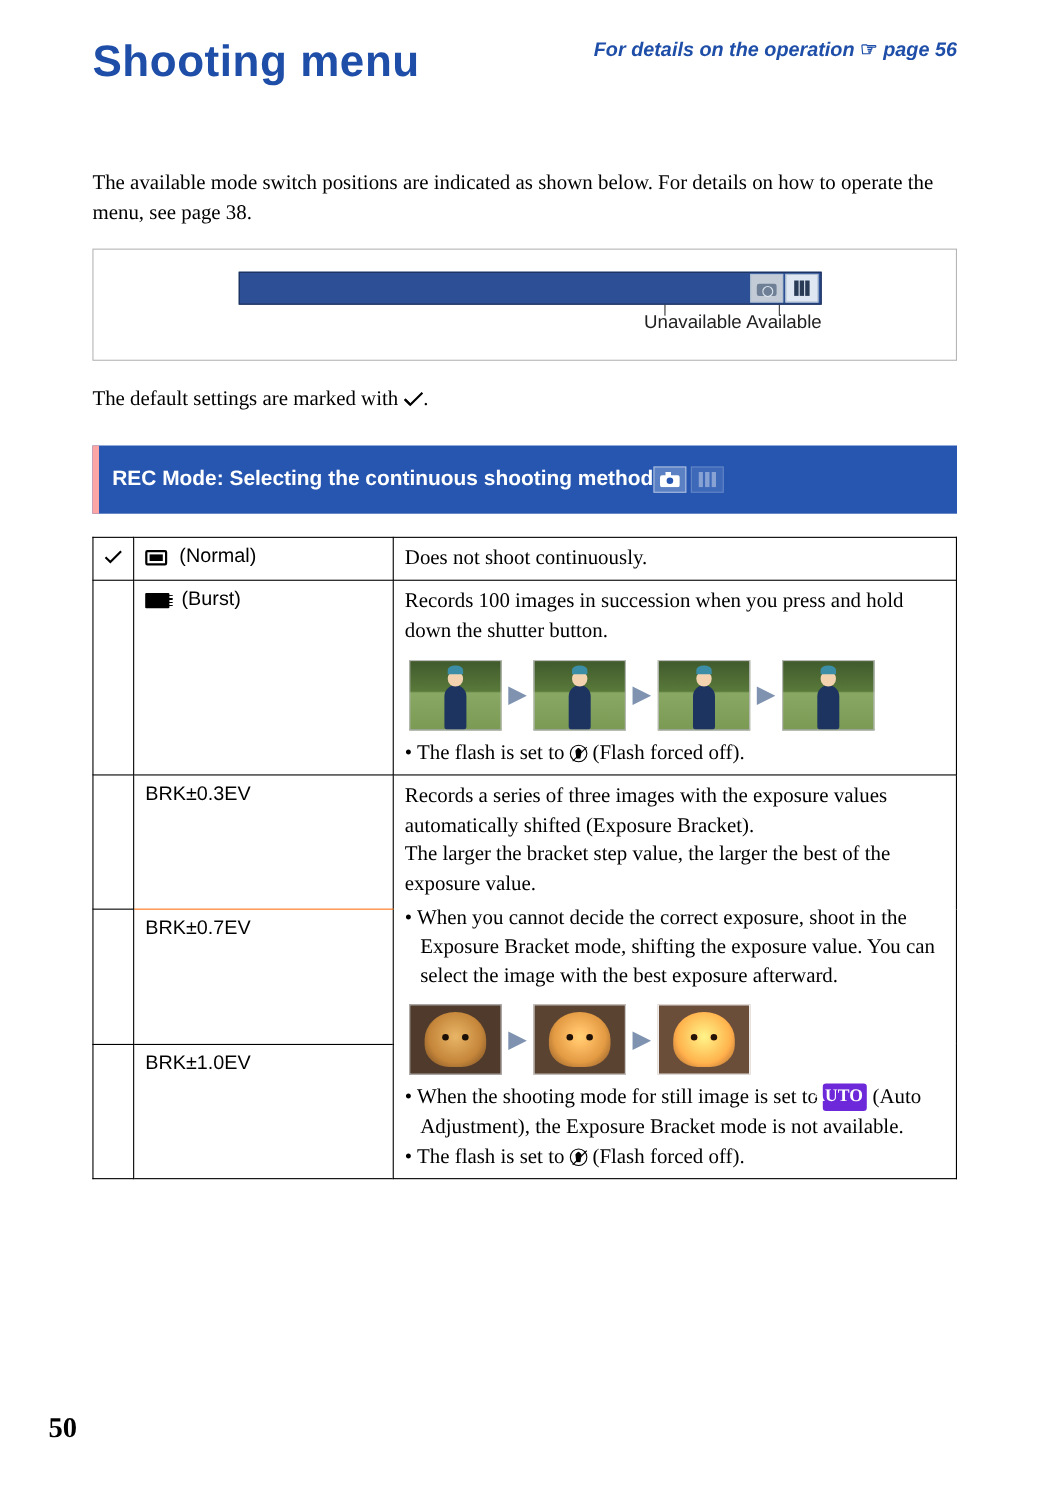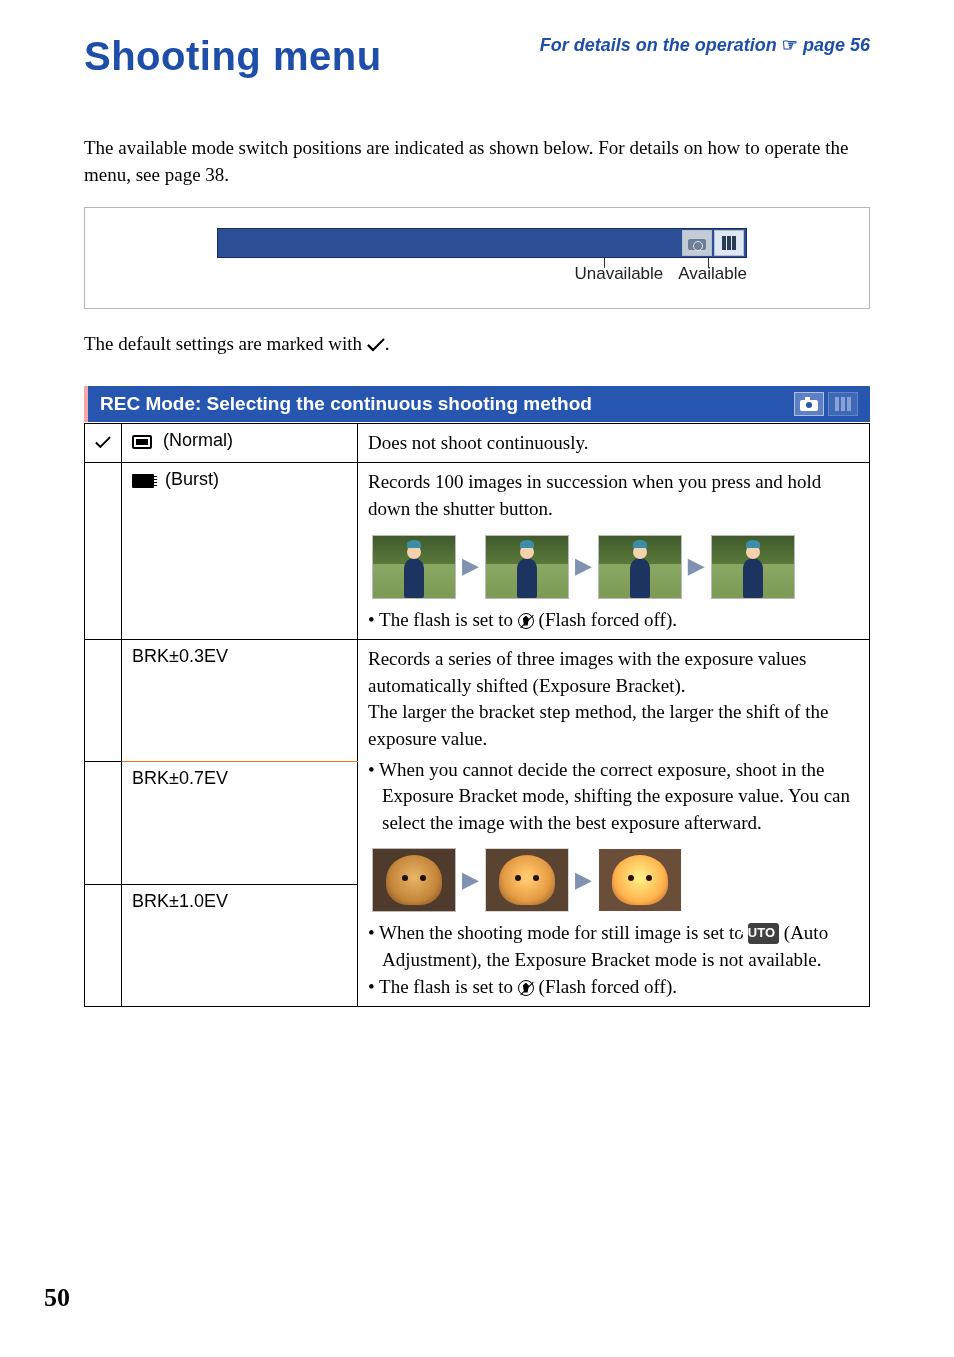--- a/index.html
+++ b/index.html
@@ -3,63 +3,63 @@
 <meta charset="utf-8">
 <style>
   :root { --blue:#1e4ea8; --blue2:#2656b0; --grayframe:#b5b5b5; --softgray:#9aa9bf; }
   *{box-sizing:border-box;}
   body{margin:0;font-family:"Times New Roman",Times,serif;color:#000;background:#fff;width:954px;min-height:1357px;position:relative;}
   .page{padding:34px 84px 0 84px;}
   .headline{display:flex;align-items:flex-start;justify-content:space-between;}
   .title{font-family:"Arial Black","Arial Narrow",Arial,sans-serif;font-weight:900;color:var(--blue);font-size:40px;letter-spacing:0.5px;}
   .refnote{font-family:Arial,sans-serif;font-style:italic;font-weight:700;color:var(--blue);font-size:18px;}
   .refnote .hand{font-style:normal;}
-  .bodytext{font-size:19px;line-height:1.4;margin-top:56px;}
+  .bodytext{font-size:19px;line-height:1.4;margin-top:75px;}
   .figwrap{border:1px solid var(--grayframe);margin:14px 0 22px 0;padding:20px 20px 24px 20px;display:flex;justify-content:center;}
   .figinner{display:flex;flex-direction:column;align-items:flex-end;width:540px;}
   .bar{height:30px;width:530px;background:#2c4f95;display:flex;align-items:center;justify-content:flex-end;padding-right:2px;border:1px solid #1a2d57;}
   .iconsrow{display:flex;gap:2px;}
   .iconbox{width:30px;height:26px;background:#dfe8f2;border:1px solid #b0c0d2;display:flex;align-items:center;justify-content:center;}
   .iconbox.off{background:#c3ccd6;}
   .camera-icon-s{width:18px;height:13px;position:relative;display:inline-block;}
   .camera-icon-s::before{content:"";position:absolute;top:2px;left:0;width:18px;height:11px;background:#6f8096;border-radius:2px;}
   .camera-icon-s::after{content:"";position:absolute;top:4px;left:5px;width:8px;height:8px;border:1px solid #dbe4ee;border-radius:50%;}
   .film-icon-s{display:flex;gap:1px;}
   .film-icon-s span{width:4px;height:14px;background:#2a3b56;}
-  .callouts{display:flex;gap:15px;margin-top:6px;position:relative;font-family:Arial,sans-serif;font-size:17px;color:#222;width:220px;justify-content:flex-end;}
+  .callouts{display:flex;gap:4px;margin-top:6px;position:relative;font-family:Arial,sans-serif;font-size:17px;color:#222;width:220px;justify-content:flex-end;}
   .callouts .line{position:absolute;top:-6px;width:1px;height:10px;background:#333;}
   .callouts .l1{right:142px;}
   .callouts .l2{right:38px;}
 
   .check-svg{vertical-align:-2px;}
-  .sectionbar{background:var(--blue2);color:#fff;font-family:Arial,sans-serif;font-weight:700;padding:6px 12px;font-size:19px;border-left:4px solid #fca5a5;margin-top:28px;display:flex;align-items:center;justify-content:space-between;}
+  .sectionbar{background:var(--blue2);color:#fff;font-family:Arial,sans-serif;font-weight:700;padding:19px 12px;font-size:19px;border-left:6px solid #fca5a5;margin-top:28px;display:flex;align-items:center;}
   .secicons{display:flex;gap:4px;}
   .secicons .sq{width:30px;height:24px;background:rgba(255,255,255,0.25);border:1px solid rgba(255,255,255,0.5);display:flex;align-items:center;justify-content:center;}
   .secicons .sq.dim{opacity:0.45;}
   .secicons svg{fill:#fff;}
 
-  table.modes{border-collapse:collapse;width:100%;margin-top:1px;font-size:19px;}
+  table.modes{border-collapse:collapse;width:100%;margin-top:21px;font-size:19px;}
   table.modes td{border:1px solid #000;vertical-align:top;padding:6px 10px;}
   td.chk{width:28px;text-align:center;}
   td.lab{width:236px;font-family:Arial,sans-serif;font-size:18px;}
   td.lab .iconspan{margin-right:6px;vertical-align:-3px;display:inline-block;}
   td.desc{line-height:1.4;font-family:"Times New Roman",serif;}
   .thumbs{display:flex;align-items:center;gap:6px;margin:12px 0 8px 4px;}
   .thumb{width:84px;height:64px;border:1px solid #bbb;background:linear-gradient(#405a2c,#5a7a3b 45%,#88a863 46%,#7b9b55);display:flex;align-items:flex-end;justify-content:center;}
   .thumb .kid{width:20px;height:40px;background:#1d3460;border-radius:10px 10px 2px 2px;position:relative;}
   .thumb .kid::before{content:"";position:absolute;top:-13px;left:3px;width:14px;height:14px;background:#f3d2b0;border-radius:50%;}
   .thumb .kid::after{content:"";position:absolute;top:-18px;left:3px;width:14px;height:8px;background:#3b8ea6;border-radius:50% 50% 0 0;}
   .thumb.dog{background:#4f3a2b;align-items:center;}
   .thumb.dog .face{width:56px;height:50px;background:radial-gradient(circle at 50% 45%,#e8b566 0%,#c5863a 60%,#6a431f 100%);border-radius:50% 50% 40% 40%;position:relative;}
   .thumb.dog .face::before,.thumb.dog .face::after{content:"";position:absolute;top:20px;width:6px;height:6px;background:#1b0f05;border-radius:50%;}
   .thumb.dog .face::before{left:16px;}
   .thumb.dog .face::after{right:16px;}
   .arrow-r{color:#7f93b0;font-size:22px;}
   .bul{padding-left:0;}
-  .auto-label{display:inline-block;background:#404040;color:#fff;font-family:Liberation Sans, sans-serif;font-weight:700;font-size:13px;padding:1px 4px;border-radius:3px;vertical-align:2px;}
+  .auto-label{display:inline-block;background:#6d28d9;color:#fff;font-family:Liberation Serif, serif;font-weight:700;font-size:16px;padding:1px 4px;border-radius:3px;vertical-align:2px;}
   .fo-icon{display:inline-block;width:16px;height:16px;border:1px solid #000;border-radius:50%;position:relative;vertical-align:-3px;}
   .fo-icon::before{content:"";position:absolute;left:4px;top:2px;width:6px;height:10px;background:#000;clip-path:polygon(50% 0,100% 30%,80% 100%,20% 100%,0 30%);}
   .fo-icon::after{content:"";position:absolute;left:-1px;top:7px;width:18px;height:1px;background:#000;transform:rotate(-45deg);}
   .single-icon{display:inline-block;width:20px;height:14px;border:2px solid #000;border-radius:2px;position:relative;}
   .single-icon::before{content:"";position:absolute;inset:2px;background:#000;}
   .burst-icon{display:inline-block;width:22px;height:14px;position:relative;background:#000;border-radius:1px;}
   .burst-icon::after{content:"";position:absolute;right:-3px;top:2px;width:4px;height:10px;background:repeating-linear-gradient(#000 0 1px,transparent 1px 3px);}
   .pgnum{position:absolute;bottom:44px;left:44px;font-family:Liberation Serif, serif;font-weight:700;font-size:26px;}
 </style>
 </head>
@@ -160,21 +160,21 @@
               </div>
         </div>
         <div class="bul"><span>• The flash is set to </span><span class="fo-icon"></span><span> (Flash forced off).</span></div>
       </td>
     </tr>
     <tr>
       <td class="chk"></td>
       <td class="lab" style="border-bottom:1px solid #f97316">BRK±0.3EV</td>
       <td class="desc" rowspan="3">
         <div>Records a series of three images with the exposure values automatically shifted (Exposure Bracket).</div>
-        <div>The larger the bracket step method, the larger the shift of the exposure value.</div>
+        <div>The larger the bracket step value, the larger the best of the exposure value.</div>
         <div style="margin-top:4px;padding-left:14px;text-indent:-14px;">• When you cannot decide the correct exposure, shoot in the Exposure Bracket mode, shifting the exposure value. You can select the image with the best exposure afterward.</div>
         <div class="thumbs">
           <div class="thumb dog">
                 <div class="face"></div>
               </div>
           <div class="arrow-r">▶</div>
           <div class="thumb dog" style="filter:brightness(1.15)">
                 <div class="face"></div>
               </div>
           <div class="arrow-r">▶</div>

